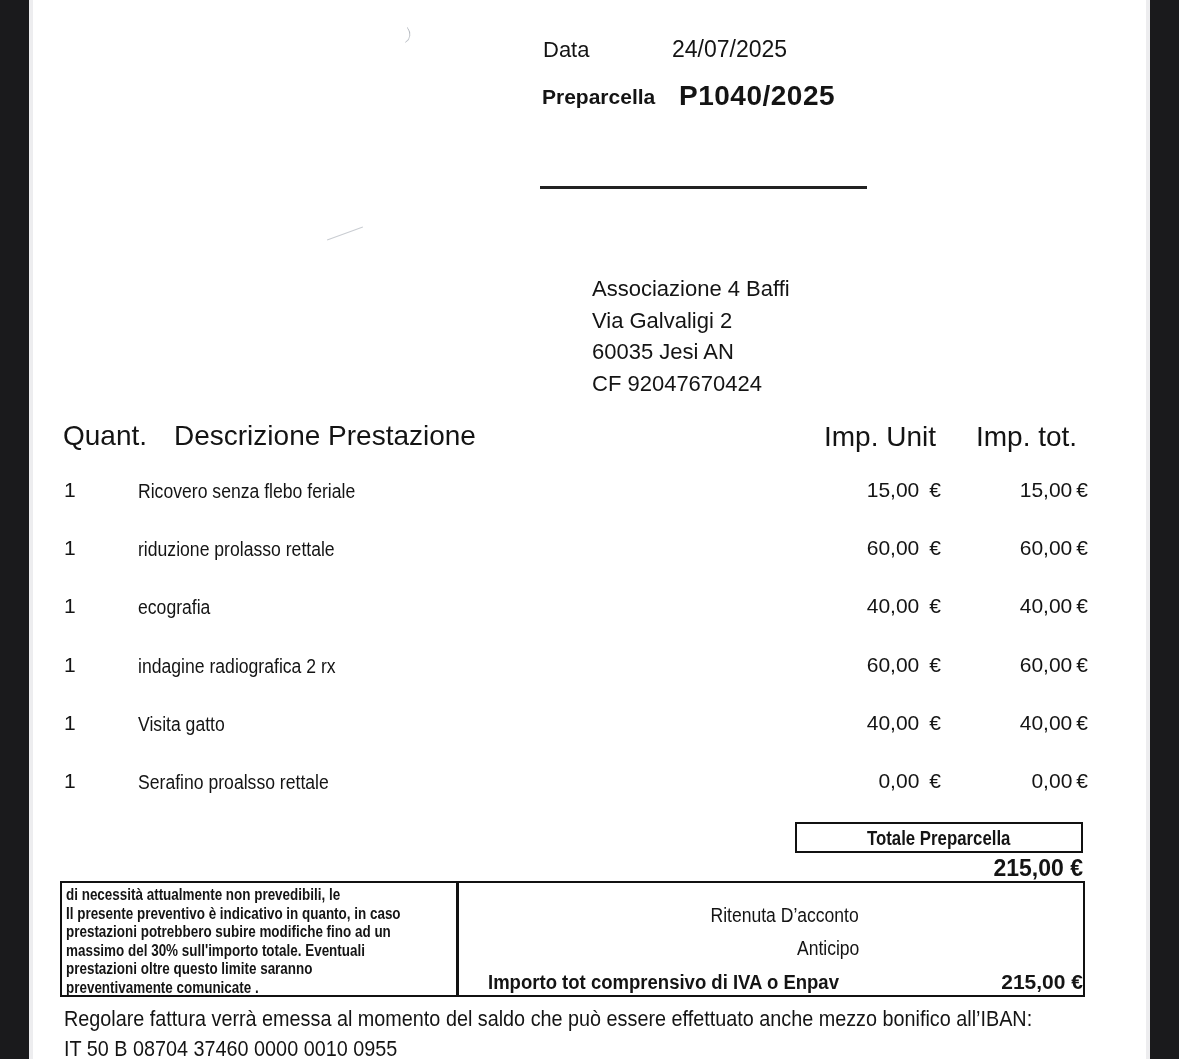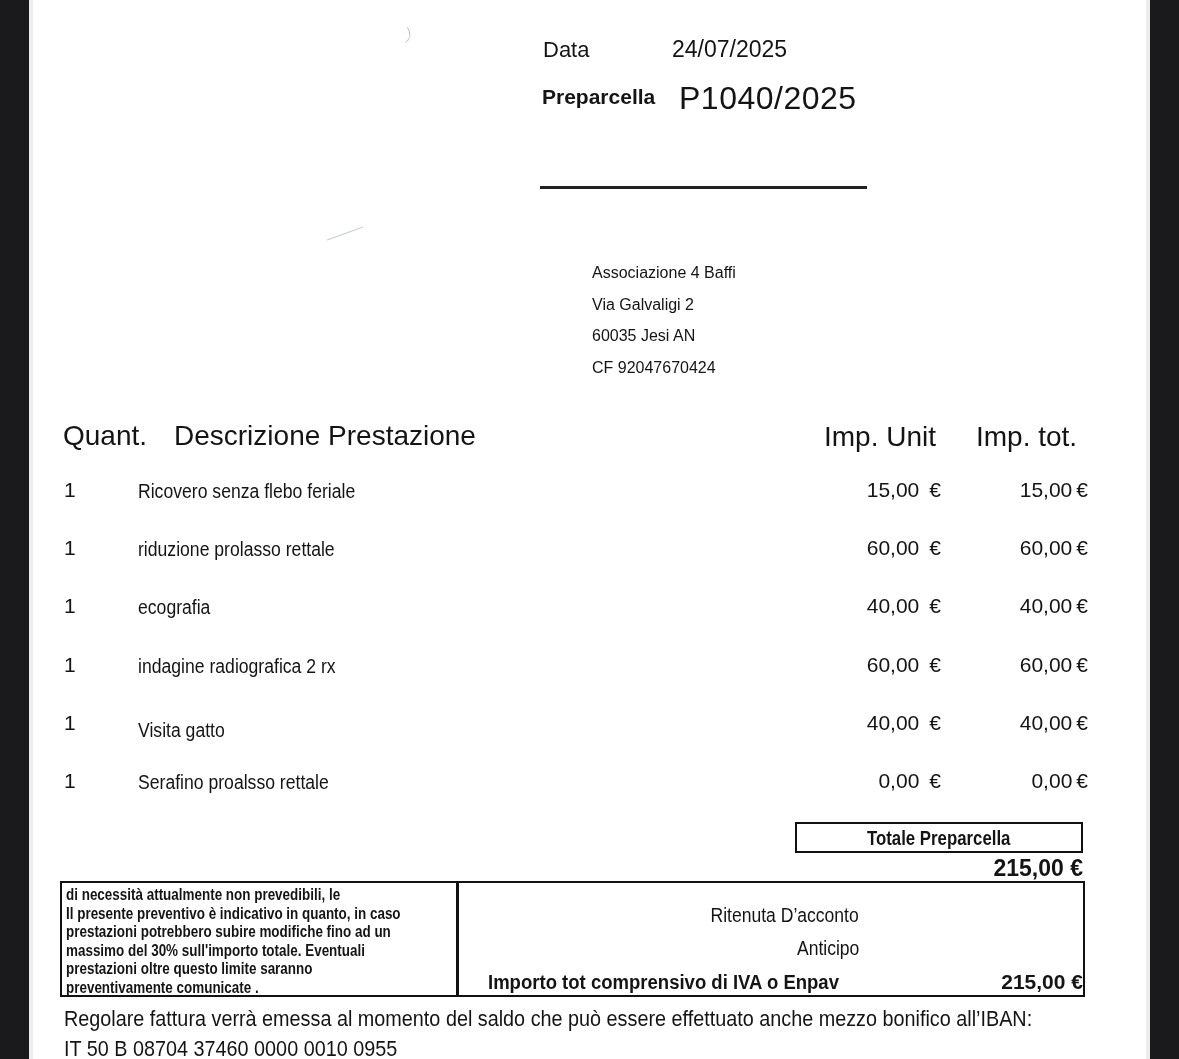--- a/index.html
+++ b/index.html
@@ -9,22 +9,22 @@
   .page{left:33px;top:0;width:1113px;height:1059px;background:#ffffff;}
   .edge-strip{top:0;height:1059px;width:4px;background:#ededef;}
   .nowrap{white-space:nowrap;}
   .cond{display:inline-block;transform:scaleX(0.88);transform-origin:0 50%;white-space:nowrap;}
   .cond84{display:inline-block;transform:scaleX(0.84);transform-origin:0 50%;white-space:nowrap;}
   .cond-r{display:inline-block;transform:scaleX(0.9);transform-origin:100% 50%;white-space:nowrap;}
   .cond-c{display:inline-block;transform:scaleX(0.8);transform-origin:50% 50%;white-space:nowrap;}
   .meta-label{font-size:22px;}
   .meta-value{font-size:23px;}
   .doc-label{font-size:21px;font-weight:bold;}
-  .doc-value{font-size:32px;font-weight:normal;letter-spacing:0.5px;text-align:right;}
-  .addr{font-size:16px;line-height:31.7px;}
+  .doc-value{font-size:28px;font-weight:bold;letter-spacing:0.5px;text-align:right;}
+  .addr{font-size:22px;line-height:31.7px;margin-top:16px;}
   .th{font-size:28px;}
   .qty{font-size:21px;}
   .desc{font-size:20px;}
   .amt{font-size:21px;}
   .amt-box{text-align:right;white-space:nowrap;}
   .euro-unit{margin-left:10px;}
   .euro-tot{margin-left:4px;}
   .rule{background:#222;}
   .box{border:2.5px solid #111;box-sizing:border-box;}
   .total-box-label{font-size:21px;font-weight:bold;text-align:center;line-height:27px;}
@@ -87,21 +87,21 @@
       <span class="abs amt amt-box" style="left:888px;top:0;width:200px;"><span>40,00</span><span class="euro-tot">€</span></span>
     </div>
       <div class="abs" style="left: 0px; width: 1179px; height: 26px; top: 653px;">
       <span class="abs qty" style="left:64px;top:0;">1</span>
       <span class="abs desc" style="left:138px;top:2px;"><span class="cond">indagine radiografica 2 rx</span></span>
       <span class="abs amt amt-box" style="left:741px;top:0;width:200px;"><span>60,00</span><span class="euro-unit">€</span></span>
       <span class="abs amt amt-box" style="left:888px;top:0;width:200px;"><span>60,00</span><span class="euro-tot">€</span></span>
     </div>
       <div class="abs" style="left: 0px; width: 1179px; height: 26px; top: 711px;">
       <span class="abs qty" style="left:64px;top:0;">1</span>
-      <span class="abs desc" style="left:138px;top:8px;"><span class="cond">Visita gatto</span></span>
+      <span class="abs desc" style="left:138px;top:2px;"><span class="cond">Visita gatto</span></span>
       <span class="abs amt amt-box" style="left:741px;top:0;width:200px;"><span>40,00</span><span class="euro-unit">€</span></span>
       <span class="abs amt amt-box" style="left:888px;top:0;width:200px;"><span>40,00</span><span class="euro-tot">€</span></span>
     </div>
       <div class="abs" style="left: 0px; width: 1179px; height: 26px; top: 769px;">
       <span class="abs qty" style="left:64px;top:0;">1</span>
       <span class="abs desc" style="left:138px;top:2px;"><span class="cond">Serafino proalsso rettale</span></span>
       <span class="abs amt amt-box" style="left:741px;top:0;width:200px;"><span>0,00</span><span class="euro-unit">€</span></span>
       <span class="abs amt amt-box" style="left:888px;top:0;width:200px;"><span>0,00</span><span class="euro-tot">€</span></span>
     </div>
     </div>

